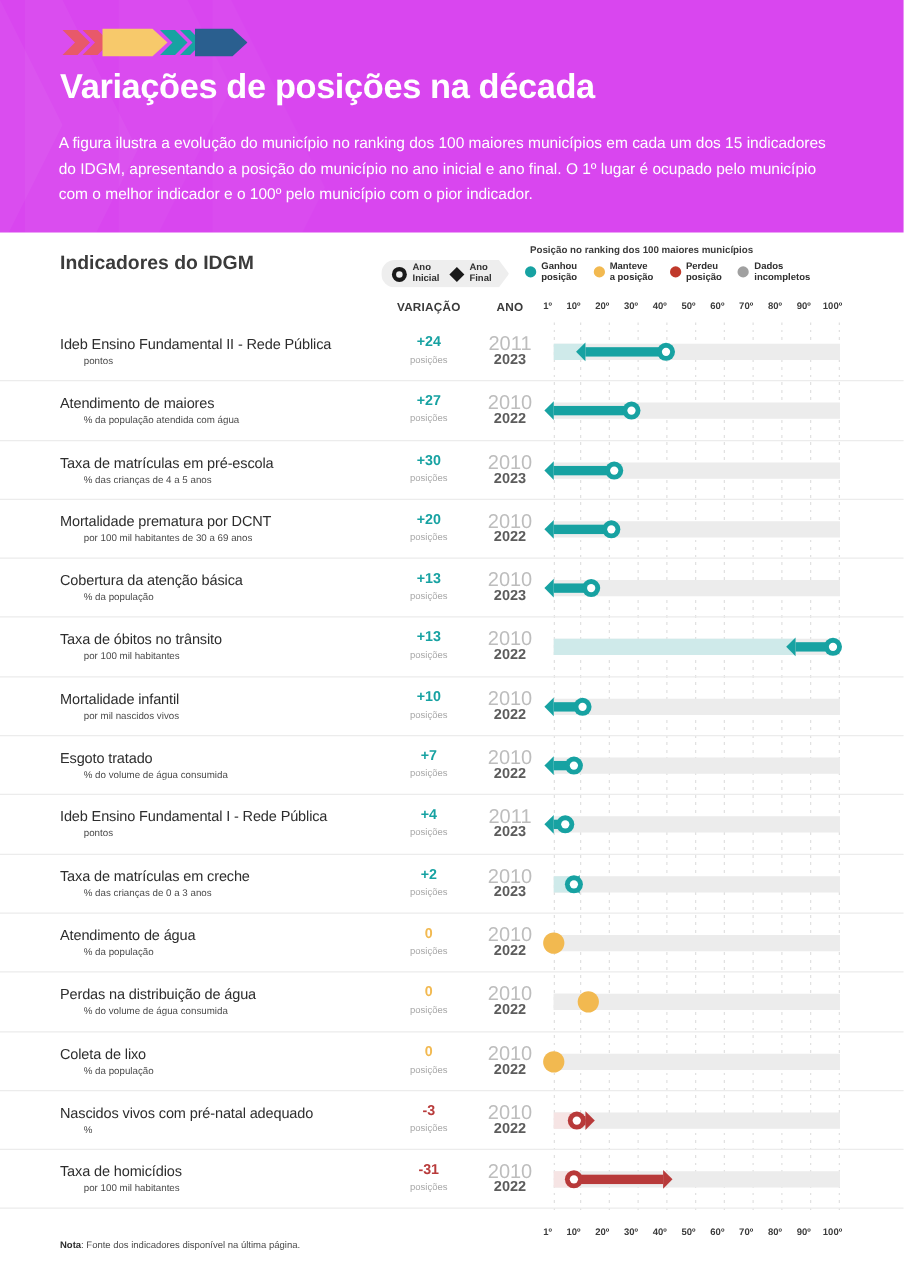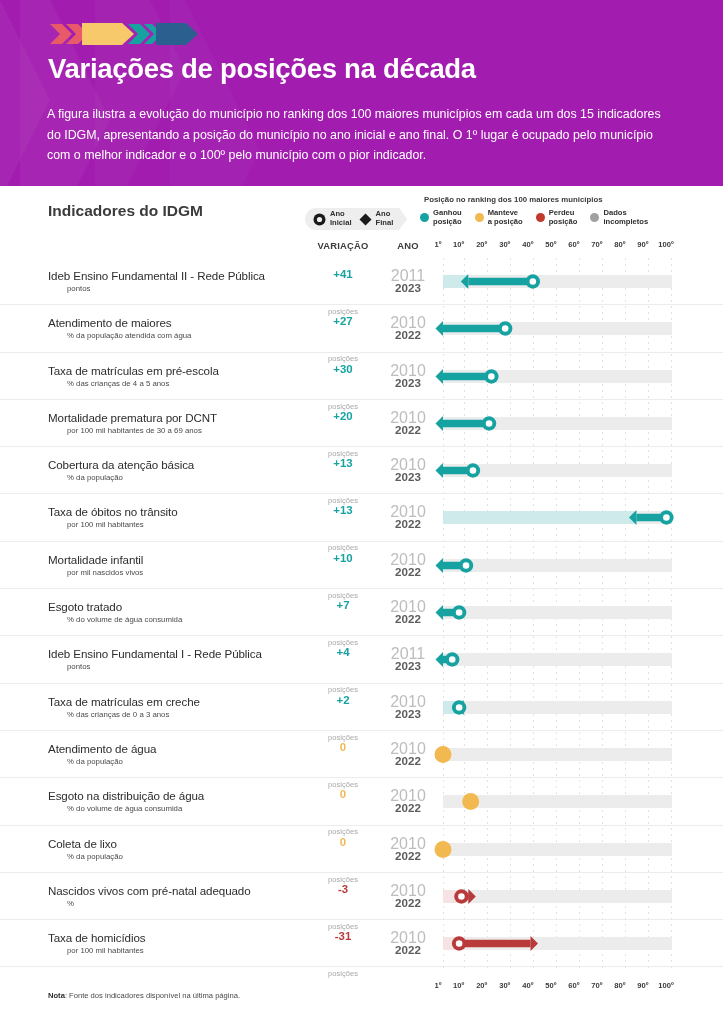--- a/index.html
+++ b/index.html
@@ -8,21 +8,21 @@
     font-family: "Liberation Sans", sans-serif;
     background: #ffffff;
     overflow: hidden;
   }
   .page { position: relative; width: 723px; height: 1024px; background: #fff; }
 
   
   .header {
     position: relative;
     width: 723px; height: 186px;
-    background: #a21caf;
+    background: #d946ef;
     overflow: hidden;
   }
   .header-deco { position: absolute; inset: 0; overflow: hidden; pointer-events: none; }
   .header-deco .chev {
     position: absolute;
     border-top: 180px solid transparent;
     border-bottom: 180px solid transparent;
     border-left: 90px solid rgba(255,255,255,0.045);
   }
   .header-deco .c1 { left: -40px; top: -80px; }
@@ -104,21 +104,21 @@
   .r-unit {
     position: absolute; left: 48px; top: 26px;
     font-size: 7.8px; color: #4a4a4a; margin-left: 19px;
   }
   .r-delta {
     position: absolute; left: 307px; top: 10px; width: 72px;
     text-align: center; font-size: 11.4px; font-weight: bold;
   }
   .r-delta-unit {
     position: absolute; left: 307px; top: 25px; width: 72px;
-    text-align: center; font-size: 7.6px; color: #a8a8a8; margin-top: 24px;
+    text-align: center; font-size: 7.6px; color: #a8a8a8;
   }
   .r-y1 {
     position: absolute; left: 382px; top: 9px; width: 52px;
     text-align: center; font-size: 16px; color: #bdbdbd; font-weight: normal;
   }
   .r-y2 {
     position: absolute; left: 382px; top: 23px; width: 52px;
     text-align: center; font-size: 11.6px; color: #5c5c5c; font-weight: bold;
   }
 
@@ -248,21 +248,21 @@
       <i style="left: 135.879px;"></i>
       <i style="left: 158.909px;"></i>
       <i style="left: 181.939px;"></i>
       <i style="left: 204.97px;"></i>
       <i style="left: 228px;"></i>
     </div>
   <div class="rows" id="rows">
       <div class="row">
         <div class="r-name">Ideb Ensino Fundamental II - Rede Pública</div>
         <div class="r-unit">pontos</div>
-        <div class="r-delta" style="color: rgb(23, 162, 162);">+41</div>
+        <div class="r-delta" style="color: rgb(23, 162, 162);">+24</div>
         <div class="r-delta-unit">posições</div>
         <div class="r-y1">2011</div>
         <div class="r-y2">2023</div>
         <div class="track-wrap">
           <div class="track"></div>
           <div class="hl" style="left: 0px; width: 25.3333px; background: rgb(207, 234, 234);"></div>
           <svg class="bar-svg" viewBox="-12 0 253 47.3">
             <rect x="25.333333333333332" y="19.75" width="64.48484848484848" height="7.5" fill="#17a2a2"></rect>
             <path d="M17.833333333333332,23.5 L25.333333333333332,16 L25.333333333333332,31 Z" fill="#17a2a2"></path>
             <circle cx="89.81818181818181" cy="23.5" r="7.2" fill="#17a2a2"></circle>
@@ -433,21 +433,21 @@
         <div class="r-y1">2010</div>
         <div class="r-y2">2022</div>
         <div class="track-wrap">
           <div class="track"></div>
           <svg class="bar-svg" viewBox="-12 0 253 47.3">
             <circle cx="0" cy="23.5" r="8.5" fill="#f2b950"></circle>
           </svg>
         </div>
       </div>
       <div class="row">
-        <div class="r-name">Esgoto na distribuição de água</div>
+        <div class="r-name">Perdas na distribuição de água</div>
         <div class="r-unit">% do volume de água consumida</div>
         <div class="r-delta" style="color: rgb(242, 185, 80);">0</div>
         <div class="r-delta-unit">posições</div>
         <div class="r-y1">2010</div>
         <div class="r-y2">2022</div>
         <div class="track-wrap">
           <div class="track"></div>
           <div class="hl" style="left: 0px; width: 27.6364px; background: rgb(236, 236, 236);"></div>
           <svg class="bar-svg" viewBox="-12 0 253 47.3">
             <circle cx="27.636363636363637" cy="23.5" r="8.5" fill="#f2b950"></circle>

